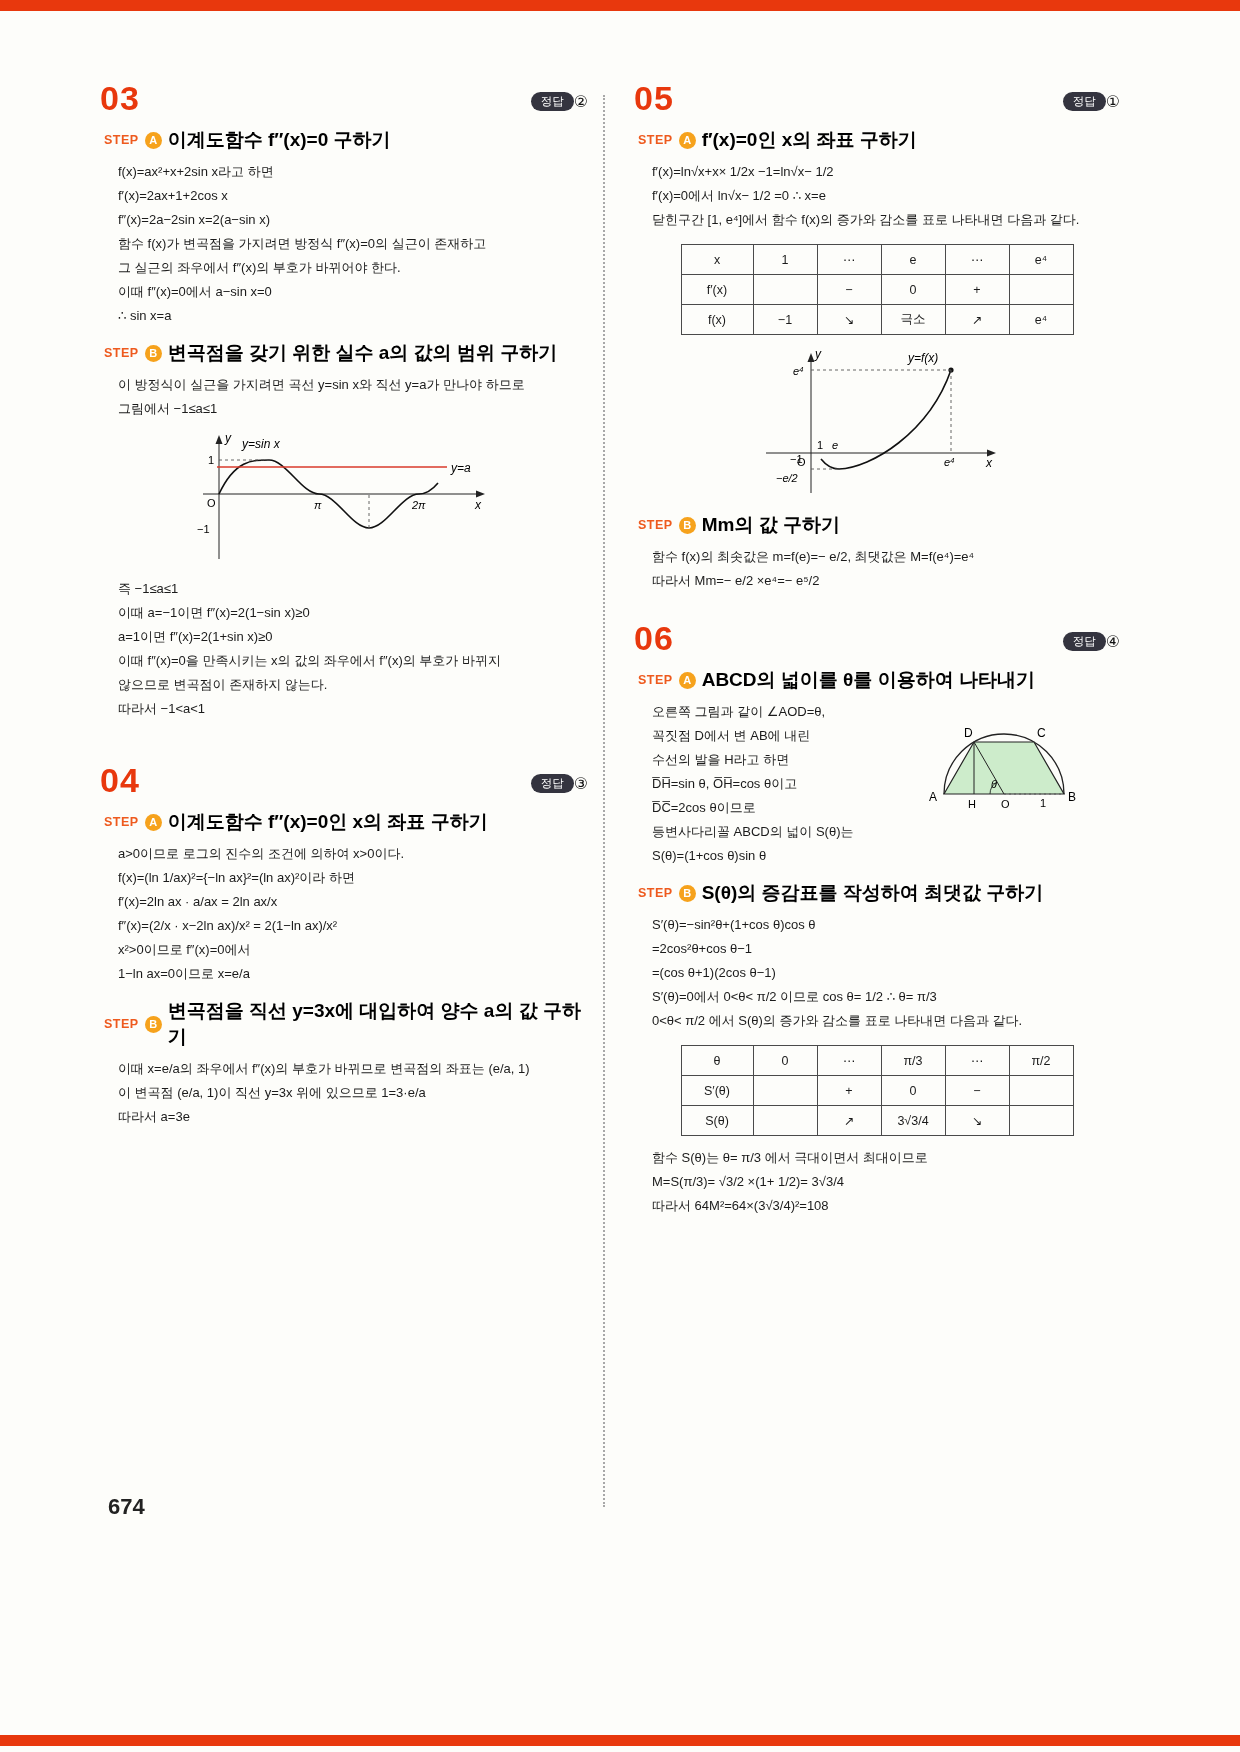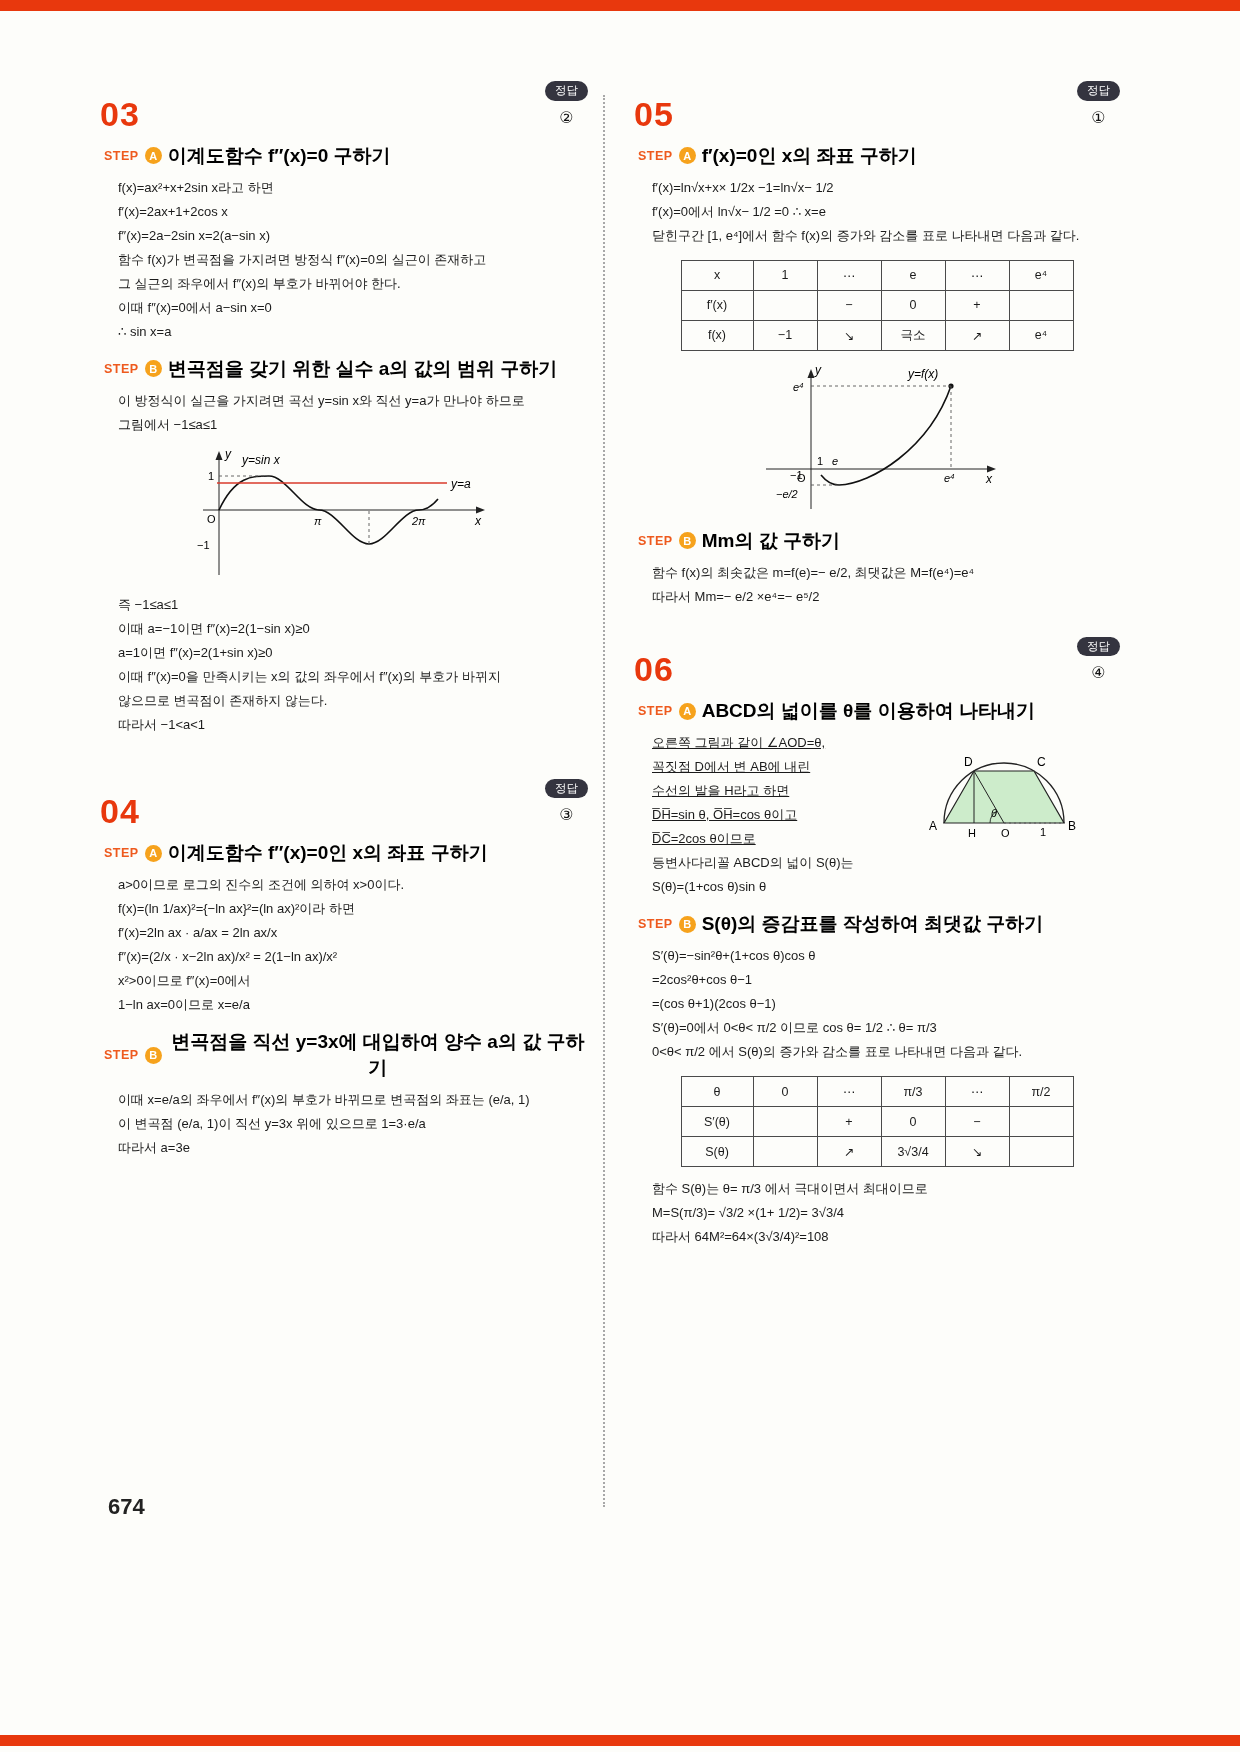--- a/index.html
+++ b/index.html
@@ -9,35 +9,35 @@
   .redbar{position:absolute;left:0;width:100%;height:11px;background:#e8380d;}
   .redbar.top{top:0;}
   .redbar.bottom{bottom:6px;}
   .divider{position:absolute;left:603px;top:95px;height:1412px;border-left:2px dotted #a8a8a8;}
   .col{position:absolute;top:81px;}
   .col-left{left:100px;width:488px;}
   .col-right{left:634px;width:486px;}
   .prob-block{margin-bottom:10px;}
   .prob-head{display:flex;align-items:flex-end;justify-content:space-between;margin-bottom:12px;}
   .prob-num{font-size:34px;line-height:34px;font-weight:900;color:#e8380d;letter-spacing:1px;}
-  .ans{display:flex;align-items:center;gap:7px;padding-bottom:4px;flex-direction:column;}
+  .ans{display:flex;align-items:center;padding-bottom:4px;}
   .ans-pill{background:#34343f;color:#fff;font-size:11.5px;line-height:11.5px;padding:4px 10px;border-radius:11px;}
   .ans-num{font-size:16px;color:#111;}
-  .step-row{display:flex;align-items:center;gap:6px;margin:12px 0 7px 4px;text-align:center;}
+  .step-row{display:flex;align-items:center;gap:6px;margin:12px 0 7px 4px;}
   .step-word{color:#ee5a1e;font-weight:bold;font-size:12.5px;letter-spacing:.5px;}
   .badge{width:17px;height:17px;border-radius:50%;background:#f6a21c;color:#fff;font-weight:bold;
          font-size:11px;display:inline-flex;align-items:center;justify-content:center;flex:0 0 auto;}
   .step-title{font-weight:bold;font-size:19px;color:#000;}
   .tline{font-size:13px;line-height:24px;margin-left:16px;}
   .lines{margin-left:2px;}
   .fig{display:flex;justify-content:center;margin:8px 0 6px;}
   .inc-table{border-collapse:collapse;margin:12px auto 10px;}
   .inc-table td{border:1px solid #4a4a4a;text-align:center;font-size:12.5px;padding:5px 4px;min-width:64px;height:30px;}
   .inc-table td:first-child{min-width:72px;}
-  .fig6-row{display:flex;gap:6px;align-items:center;text-decoration:underline;}
+  .fig6-row{display:flex;gap:6px;align-items:flex-end;}
   .fig6-row .lines{flex:1;}
   .pagenum{position:absolute;left:108px;top:1494px;font-size:22px;font-weight:bold;color:#222;}
   svg text{font-family:"Liberation Sans","DejaVu Sans",sans-serif;}
 </style>
 </head>
 <body>
 
 <div class="page">
   <div class="redbar top"></div>
   <div class="redbar bottom"></div>

